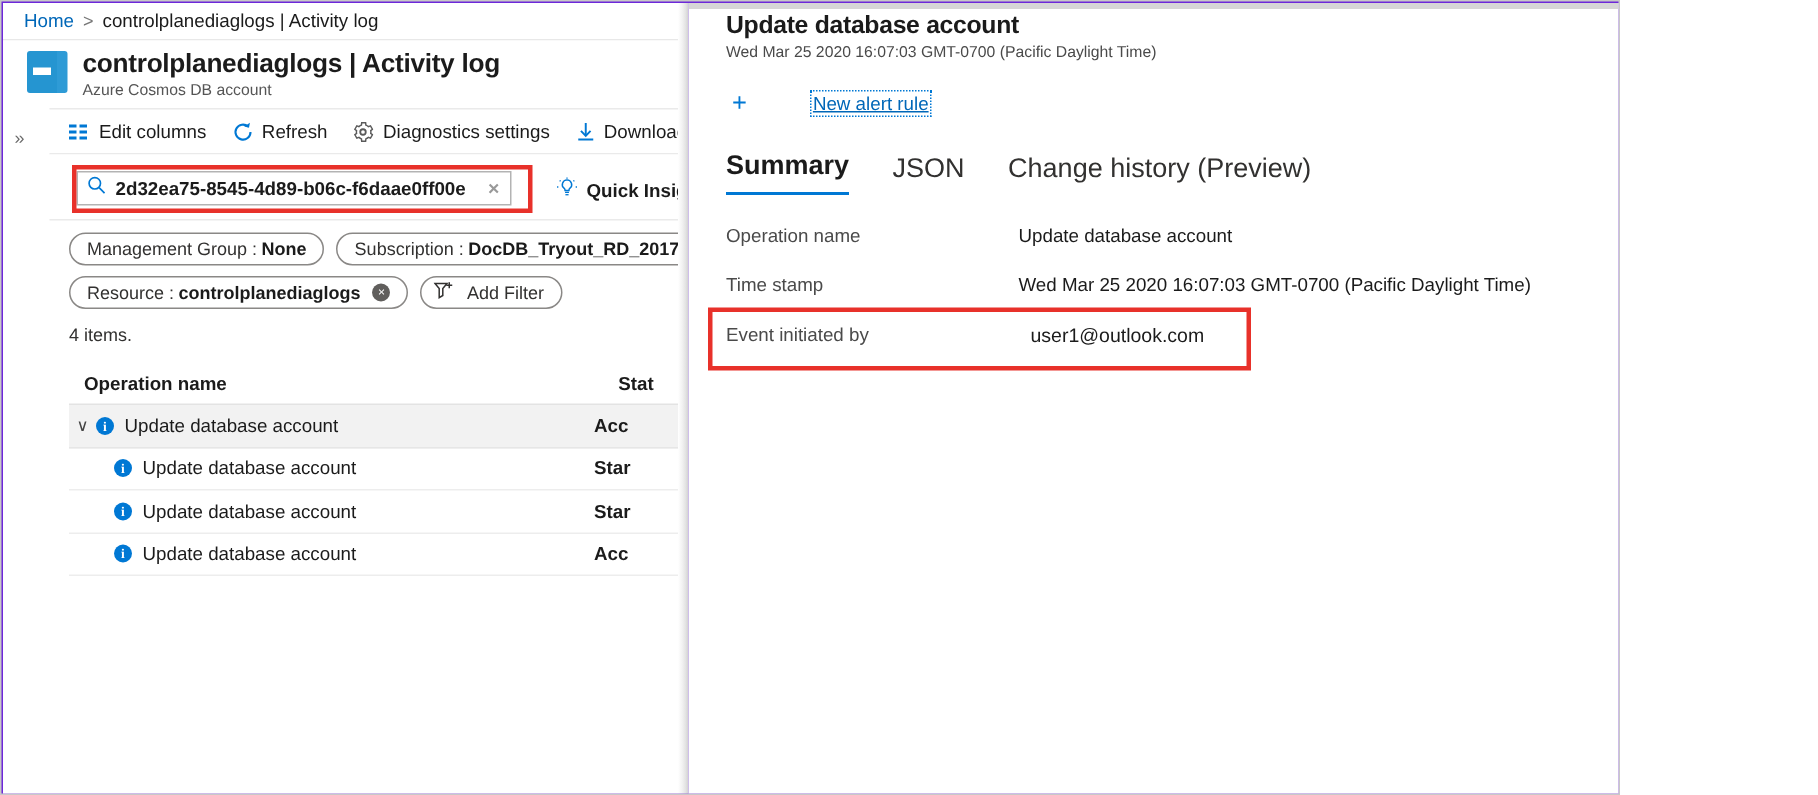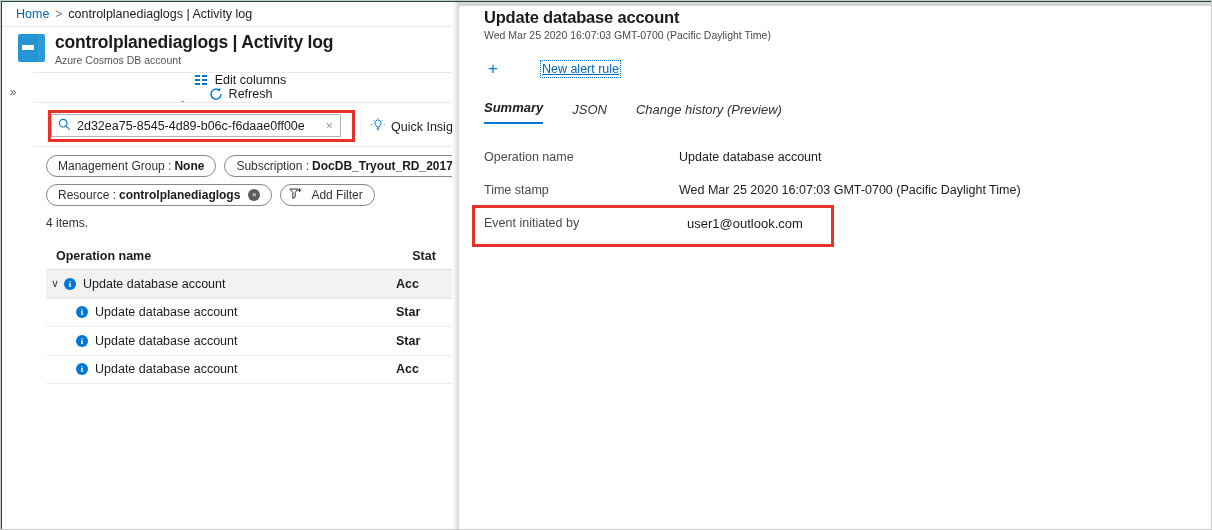--- a/index.html
+++ b/index.html
@@ -4,22 +4,22 @@
 <style>
   * { box-sizing: border-box; margin: 0; padding: 0; }
   html, body {
     width: 1212px; height: 530px;
     background: #ffffff;
     font-family: "Liberation Sans", sans-serif;
     -webkit-font-smoothing: antialiased;
   }
   #root {
     position: relative;
-    width: 1212px; height: 530px;
-    background: #14532d;
+    width: 1080px; height: 530px;
+    background: #6d28d9;
     border: 1px solid #c8c8c8;
     overflow: hidden;
   }
 
   
   #left-panel {
     position: absolute; left: 1px; top: 1px;
     width: 450px; height: 528px;
     background: #ffffff;
     overflow: hidden;
@@ -96,41 +96,41 @@
   
   #command-bar {
     position: absolute; left: 31px; top: 70px;
     width: 419px; height: 31px;
     display: flex; align-items: center;
     border-top: 1px solid #eaeaea;
     border-bottom: 1px solid #eaeaea;
     background: #fff;
     padding-left: 13px;
     overflow: hidden;
-    flex-direction: column;
   }
   .cmd-item {
     display: flex; align-items: center;
     font-size: 12.5px; color: #1b1b1b;
     margin-right: 17px;
     white-space: nowrap;
     flex: none;
   }
   .cmd-icon {
     display: inline-flex; align-items: center; justify-content: center;
     margin-right: 6px; flex: none;
   }
 
   
   #search-row {
     position: absolute; left: 31px; top: 101px;
     width: 419px; height: 44px;
     display: flex; align-items: center;
     background: #fff;
     border-bottom: 1px solid #eaeaea;
+    font-weight: bold;
   }
   #search-box {
     position: absolute; left: 18px; top: 11px;
     width: 290px; height: 23px;
     border: 1px solid #b3b3b3;
     background: #fff;
     display: flex; align-items: center;
     padding: 0 4px 0 6px;
   }
   #search-box .s-icon { margin-right: 6px; flex: none; }
@@ -269,25 +269,24 @@
     text-decoration: underline;
     outline: 1px dotted #0078d4;
     padding: 1px 1px;
     margin-left: 36px;
   }
   #rp-tabs {
     position: absolute; left: 25px; top: 98px;
     display: flex; align-items: flex-end;
   }
   .rp-tab {
-    font-size: 13px; color: #323130;
+    font-size: 18px; color: #323130;
     padding: 0 0 7px 0;
     margin-right: 29px;
     white-space: nowrap;
-    font-style: italic;
   }
   .rp-tab.active {
     font-weight: bold; color: #1b1b1b;
     border-bottom: 2px solid #0078d4;
   }
 
   #summary-fields {
     position: absolute; left: 25px; top: 146px;
     width: 700px;
   }

